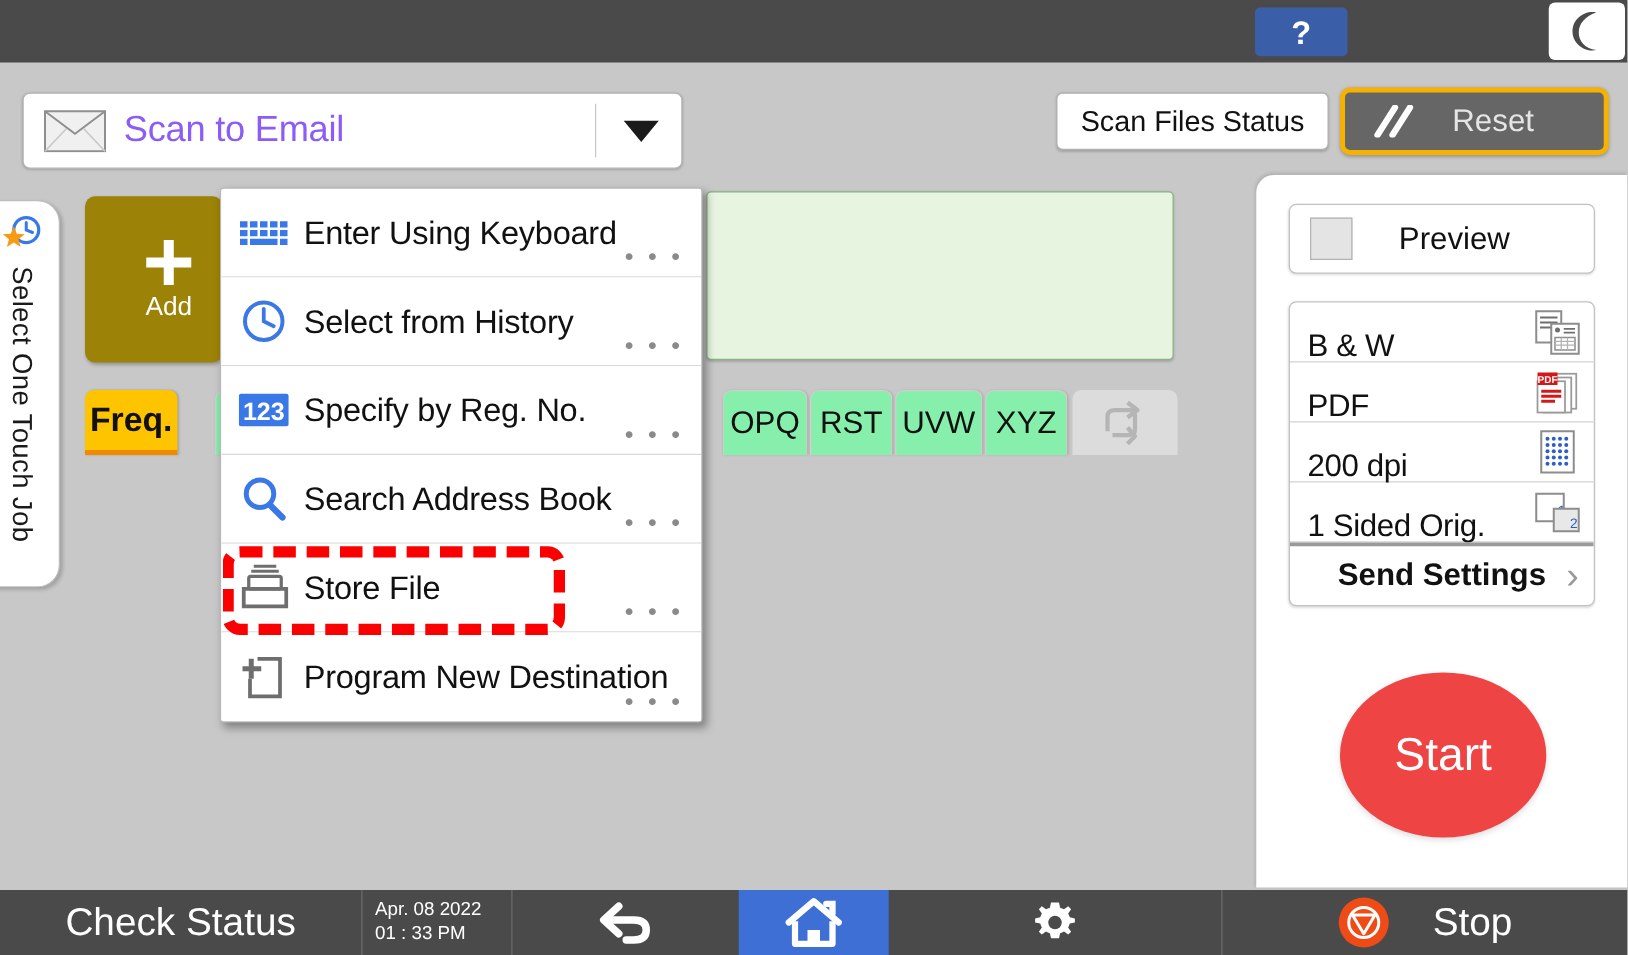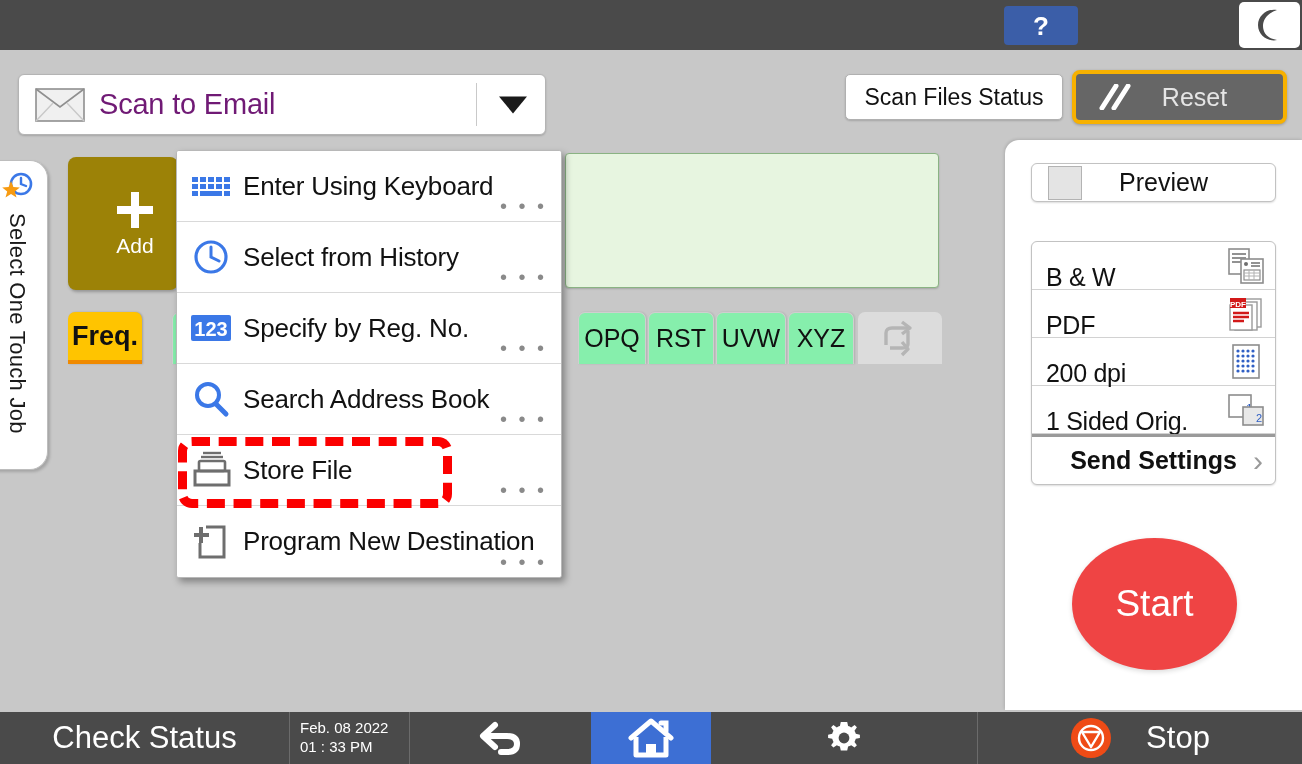--- a/index.html
+++ b/index.html
@@ -32,21 +32,21 @@
     position:absolute; left:18px; top:74px; width:528px; height:61px;
     background:#fff; border:1px solid #b4b4b4; border-radius:6px;
     display:flex; align-items:center;
     box-shadow:0 1px 2px rgba(0,0,0,.18);
   }
   #mode-select .env{
     width:50px; height:34px; margin-left:16px; flex:0 0 auto;
     position:relative;
   }
   #mode-select .label{
-    margin-left:14px; font-size:29px; color:#701a75; letter-spacing:-.2px;
+    margin-left:14px; font-size:29px; color:#8b5cf6; letter-spacing:-.2px;
   }
   #mode-select .divider{
     position:absolute; right:68px; top:8px; bottom:8px; width:1px; background:#c9c9c9;
   }
   #mode-select .caret{
     position:absolute; right:18px; top:50%; transform:translateY(-50%);
     width:0;height:0;border-left:14px solid transparent;border-right:14px solid transparent;
     border-top:17px solid #1a1a1a;
   }
   #scan-files-status{
@@ -153,21 +153,21 @@
     border:9px dashed #fb0000; border-radius:14px;
     pointer-events:none; z-index:20;
   }
   
   #right-panel{
     position:absolute; left:1005px; top:140px; width:297px; height:570px;
     background:#fff; border-radius:14px 0 0 0;
     box-shadow:-1px -1px 3px rgba(0,0,0,.12);
   }
   #preview-btn{
-    position:absolute; left:1031px; top:163px; width:245px; height:39px;
+    position:absolute; left:1031px; top:163px; width:245px; height:56px;
     background:#fff; border:1px solid #c2c2c2; border-radius:6px;
     display:flex; align-items:center;
     box-shadow:0 1px 2px rgba(0,0,0,.14);
   }
   #preview-btn .chk{
     width:34px;height:34px;background:#e4e4e4;border:1px solid #b3b3b3;
     margin-left:16px; flex:0 0 auto;
   }
   #preview-btn .t{ flex:1; text-align:center; font-size:25px; color:#111; margin-right:30px;}
   #settings-stack{
@@ -499,21 +499,21 @@
 
 <div id="start-btn">
   <span>Start</span>
 </div>
 
 <div id="bottombar">
   <div id="check-status">
     <span>Check Status</span>
   </div>
   <div id="datetime">
-    <span>Feb. 08 2022</span>
+    <span>Apr. 08 2022</span>
     <span>01 : 33 PM</span>
   </div>
   <div id="back-btn">
     <svg width="48" height="38" viewBox="0 0 48 38">
       <path d="M18 6 L6 17 L18 28" fill="none" stroke="#fff" stroke-width="6" stroke-linecap="round" stroke-linejoin="round"></path>
       <path d="M7 17 L30 17 Q40 17 40 25 Q40 33 30 33 L24 33" fill="none" stroke="#fff" stroke-width="6" stroke-linecap="round"></path>
     </svg>
   </div>
   <div id="home-btn">
     <svg width="46" height="40" viewBox="0 0 46 40">

